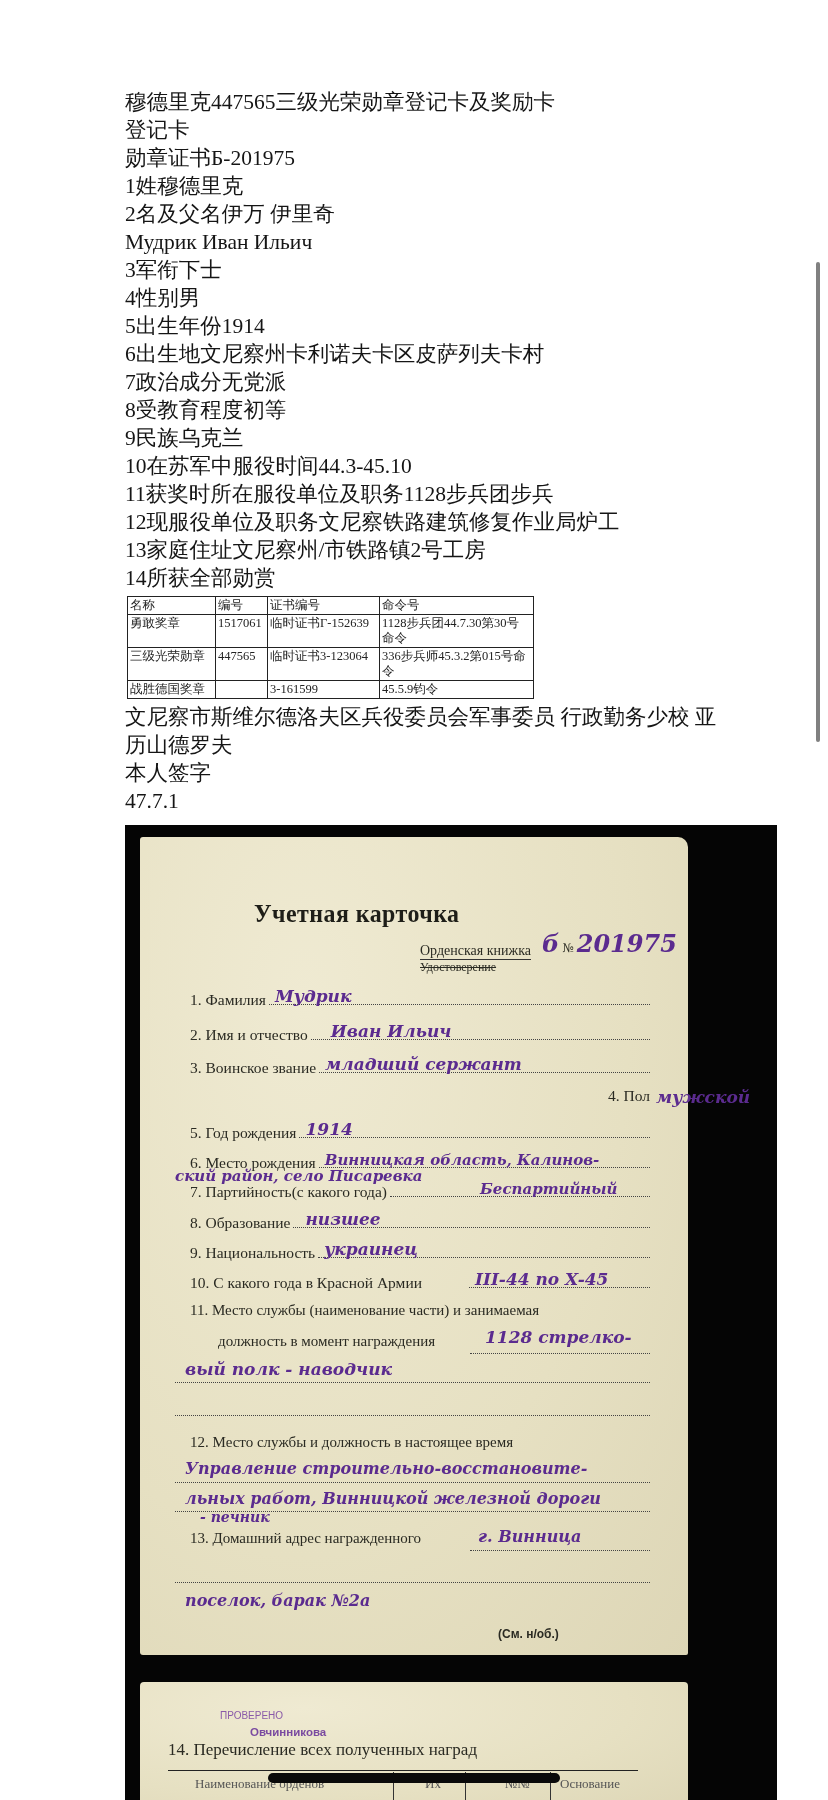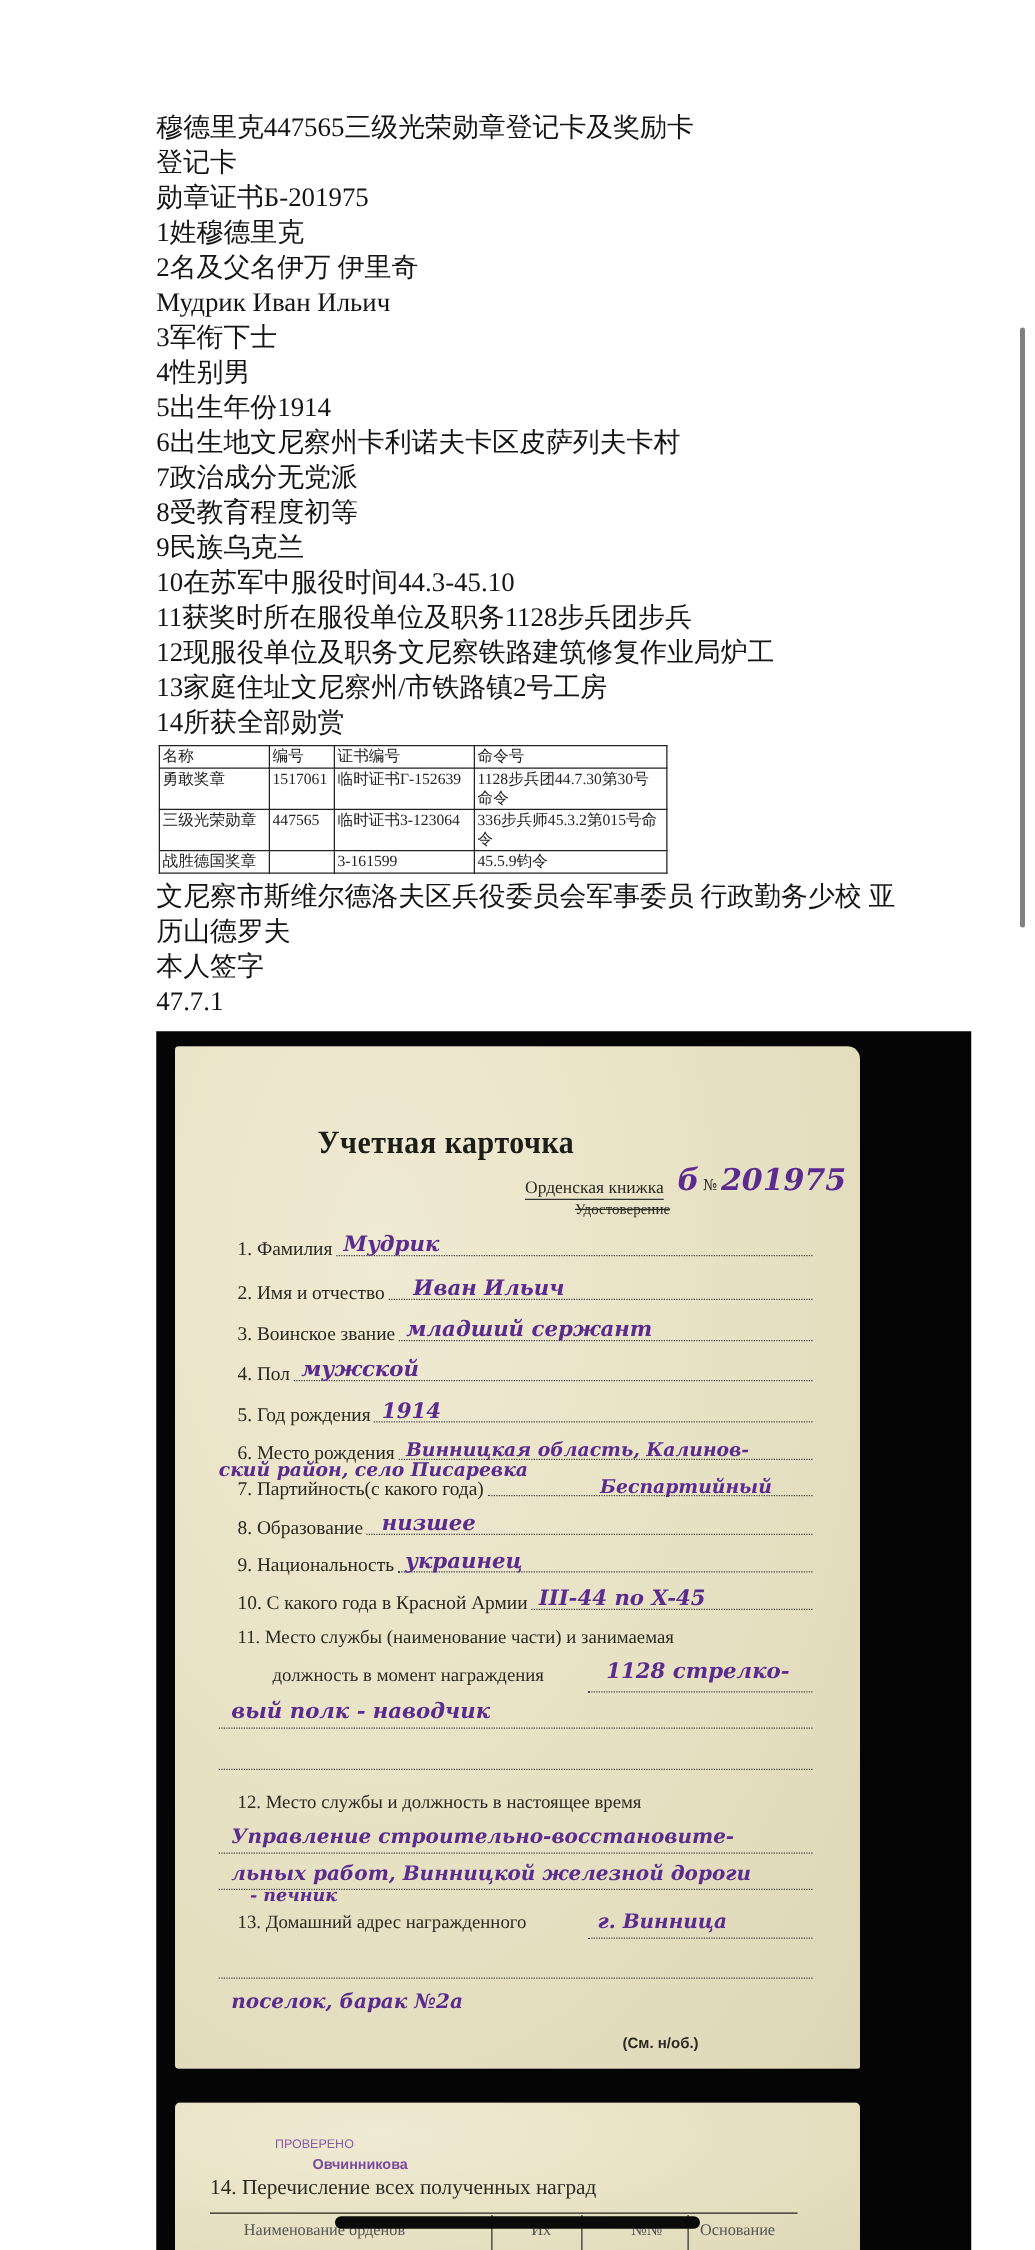--- a/index.html
+++ b/index.html
@@ -35,21 +35,21 @@
       font-family: "Liberation Serif", "DejaVu Serif", serif; color: #2a2a22;
     }
     .paper1 { left: 15px; top: 12px; width: 548px; height: 818px; border-radius: 3px 10px 2px 3px; }
     .paper2 { left: 15px; top: 857px; width: 548px; height: 130px; border-radius: 4px; }
     .card-title {
       position: absolute; left: 114px; top: 62px; font-size: 26px; font-weight: bold;
       letter-spacing: 0.5px; color: #1e1e18; transform: scaleX(0.92); transform-origin: left;
     }
     .orden { position: absolute; left: 280px; top: 106px; font-size: 14px; }
     .orden .ok { border-bottom: 1.2px solid #333; padding-bottom: 1px; }
-    .orden .strike { display: block; text-decoration: line-through; font-size: 12px; margin-top: 1px; margin-left: 40px; }
+    .orden .strike { display: block; text-decoration: line-through; font-size: 12px; margin-top: 1px; }
     .hand {
       font-family: "DejaVu Serif", "Liberation Serif", serif; font-style: italic;
       color: #5b2b8f; font-weight: bold; text-align: right;
     }
     .orden-no { position: absolute; left: 402px; top: 92px; font-size: 24px; }
     .orden-no small { font-size: 12px; color: #2a2a22; font-style: normal; font-weight: normal; margin: 0 3px; }
     .field {
       position: absolute; left: 50px; width: 460px; font-size: 15.5px; height: 22px;
       white-space: nowrap; display: flex; align-items: flex-end;
     }
@@ -161,21 +161,21 @@
       <span class="dots">
           <span class="val hand" style="left:20px">Иван Ильич</span>
         </span>
     </div>
     <div class="field" style="top:218px;">
       <span class="lab">3. Воинское звание</span>
       <span class="dots">
           <span class="val hand">младший сержант</span>
         </span>
     </div>
-    <div class="field" style="top:250px;">
+    <div class="field" style="top:250px;flex-direction:column;">
       <span class="lab">4. Пол</span>
       <span class="dots">
           <span class="val hand">мужской</span>
         </span>
     </div>
     <div class="field" style="top:283px;">
       <span class="lab">5. Год рождения</span>
       <span class="dots">
           <span class="val hand">1914</span>
         </span>
@@ -198,21 +198,21 @@
       <span class="dots">
           <span class="val hand" style="left:12px">низшее</span>
         </span>
     </div>
     <div class="field" style="top:403px;">
       <span class="lab">9. Национальность</span>
       <span class="dots">
           <span class="val hand">украинец</span>
         </span>
     </div>
-    <div class="field" style="top:433px;">
+    <div class="field" style="top:433px;gap:44px;">
       <span class="lab">10. С какого года в Красной Армии</span>
       <span class="dots">
           <span class="val hand">III-44 по X-45</span>
         </span>
     </div>
 
     <div class="plain" style="left:50px; top:465px;">11. Место службы (наименование части) и занимаемая</div>
     <div class="plain" style="left:78px; top:496px;">должность в момент награждения</div>
     <div class="free-line" style="left:330px; width:180px; top:516px;"></div>
     <div class="hand-line hand" style="left:345px; top:490px;">1128 стрелко-</div>

